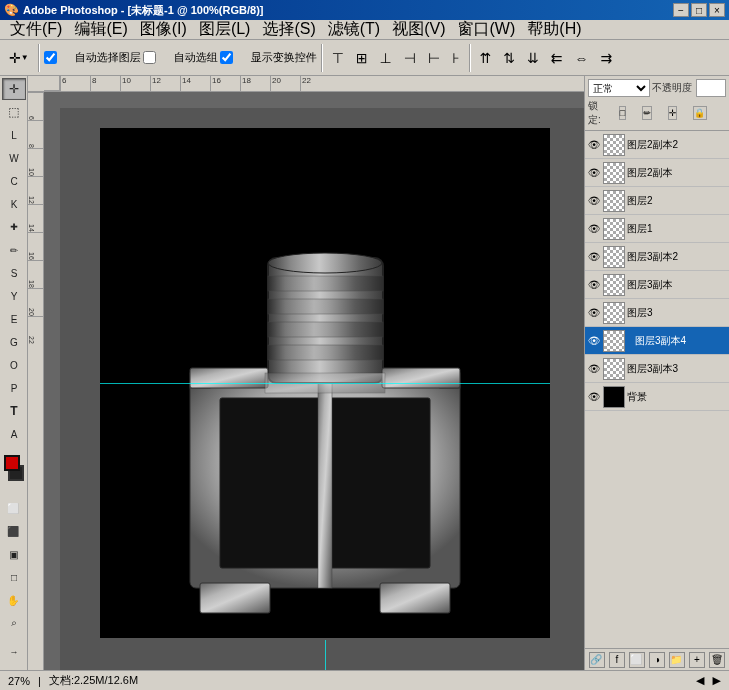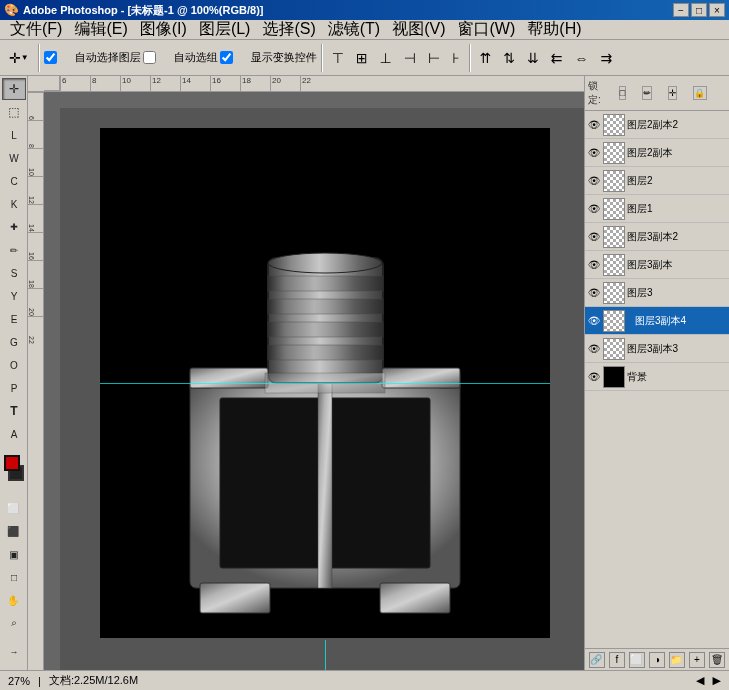--- a/index.html
+++ b/index.html
@@ -504,20 +504,27 @@
           <div class="crosshair-v"></div>
         </div>
       </div>
     </div>
   </div>
 
   <div id="layers-panel">
 
 
     <div id="layers-controls">
+      <div class="layers-row">
+        <select class="layer-dropdown">
+          <option>正常</option>
+        </select>
+        <span class="layer-label">不透明度</span>
+        <input type="text" style="width: 30px; height: 18px; font-size: 10px; border: 1px solid rgb(153, 153, 153);" value="">
+      </div>
       <div class="layers-row layer-lock-row">
         <span class="layer-label">锁定:</span>
         <div class="lock-icon">□</div>
         <div class="lock-icon">✏</div>
         <div class="lock-icon">✛</div>
         <div class="lock-icon">🔒</div>
         <span style="flex:1;"></span>
         <span class="layer-label">填充</span>
         <input type="text" style="width: 30px; height: 18px; font-size: 10px; border: 1px solid rgb(153, 153, 153);" value="">
       </div>

